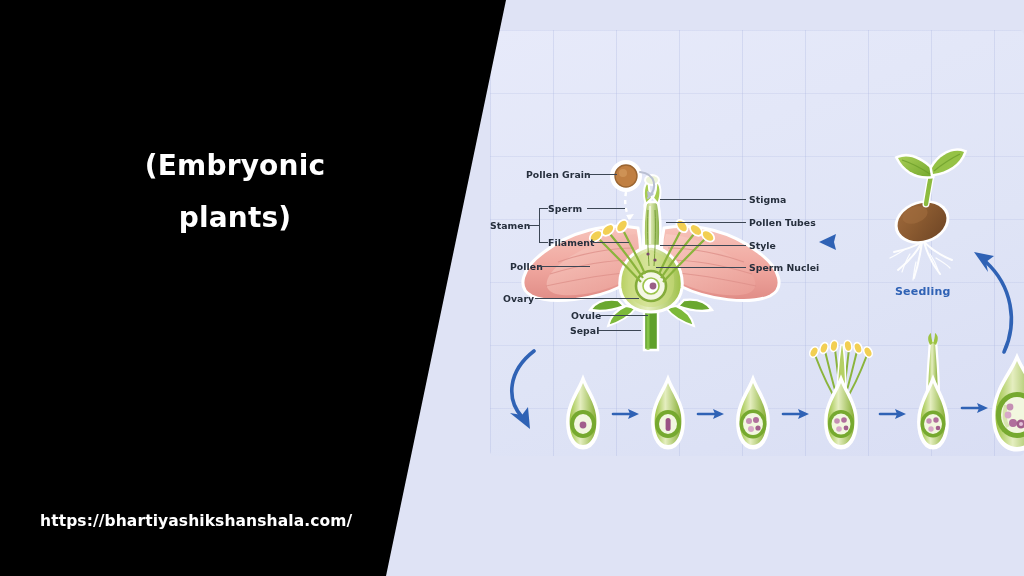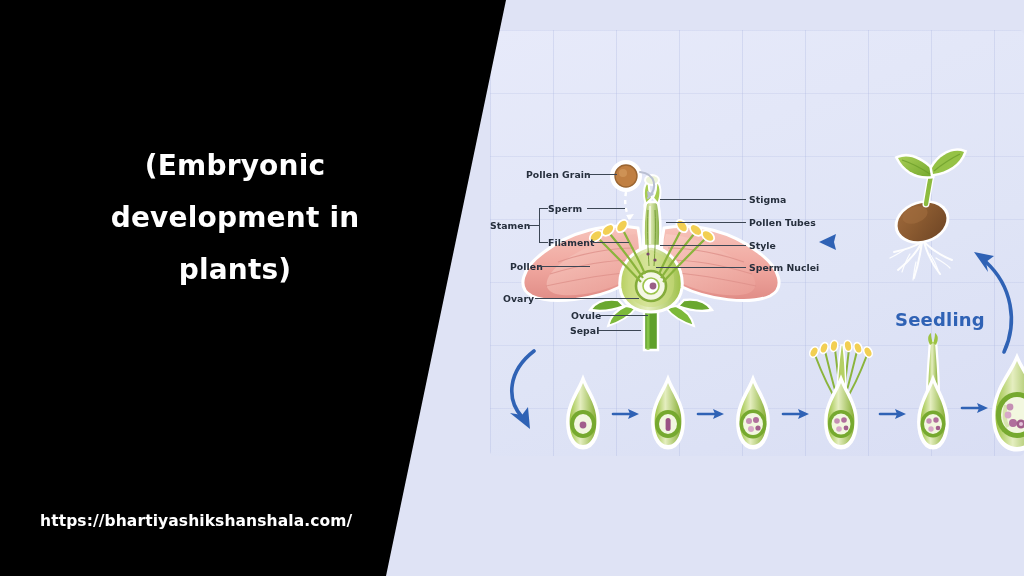--- a/index.html
+++ b/index.html
@@ -83,25 +83,24 @@
   }
   .leader-v {
     position: absolute;
     width: 1px;
     background: #3c4654;
   }
 
   .seedling-label {
     position: absolute;
     color: #2f62b5;
-    font-size: 18px;
+    font-size: 11px;
     font-weight: 700;
     letter-spacing: 0.2px;
     white-space: nowrap;
-    margin-top: 24px;
   }
 
   svg { display: block; overflow: visible; }
   .art { position: absolute; }
 </style>
 </head>
 <body>
 
 <div id="stage">
 
@@ -436,19 +435,18 @@
       <circle cx="37" cy="69" r="2" fill="#e4c3da"></circle>
       <circle cx="44" cy="66" r="3.4" fill="#c58fb4"></circle>
     </svg>
 
   </div>
 
   <div class="black-panel"></div>
 
   <div class="title-block">
     <div class="title-line">(Embryonic</div>
-    <div class="title-line">development in</div>
     <div class="title-line">plants)</div>
   </div>
 
   <div class="url-text">https://bhartiyashikshanshala.com/</div>
 
 </div>
 
 </body></html>

